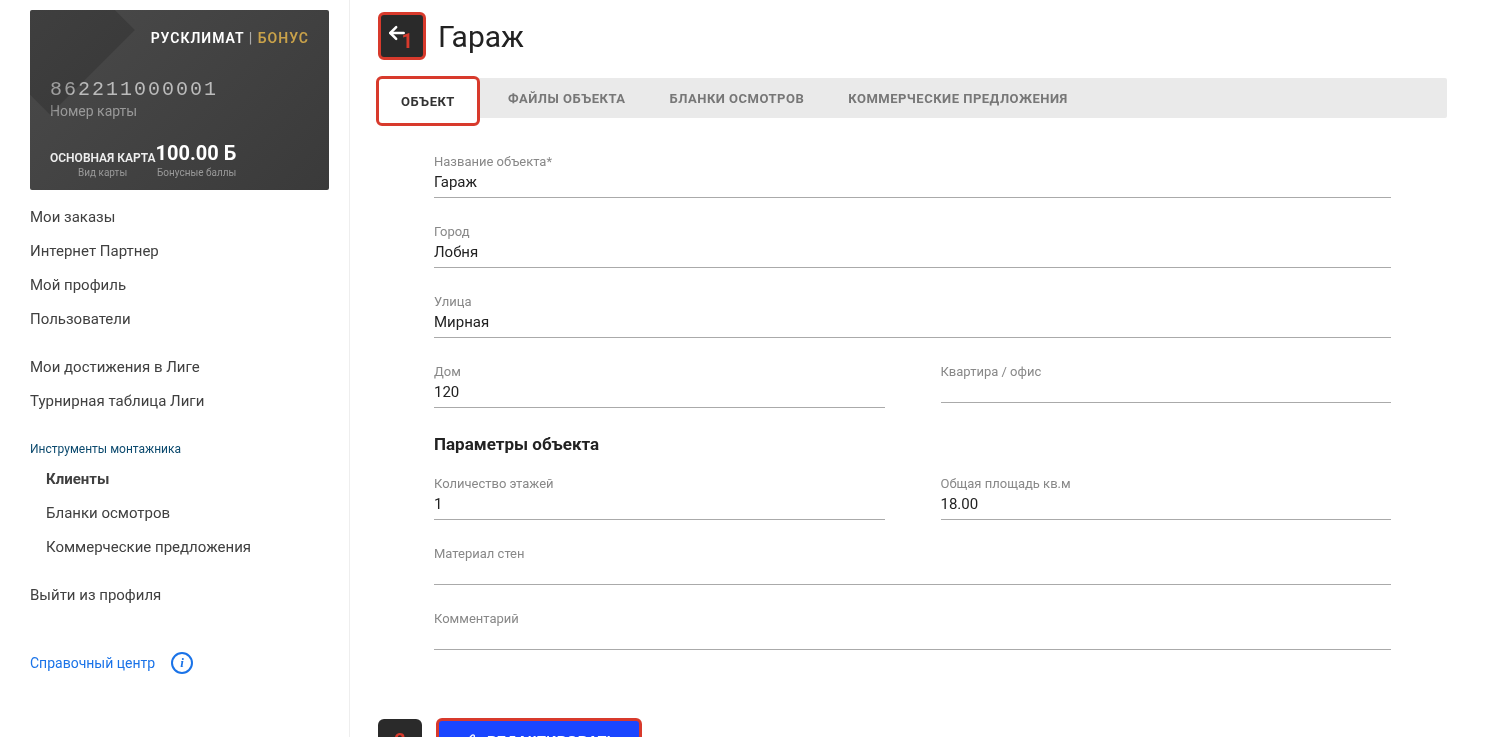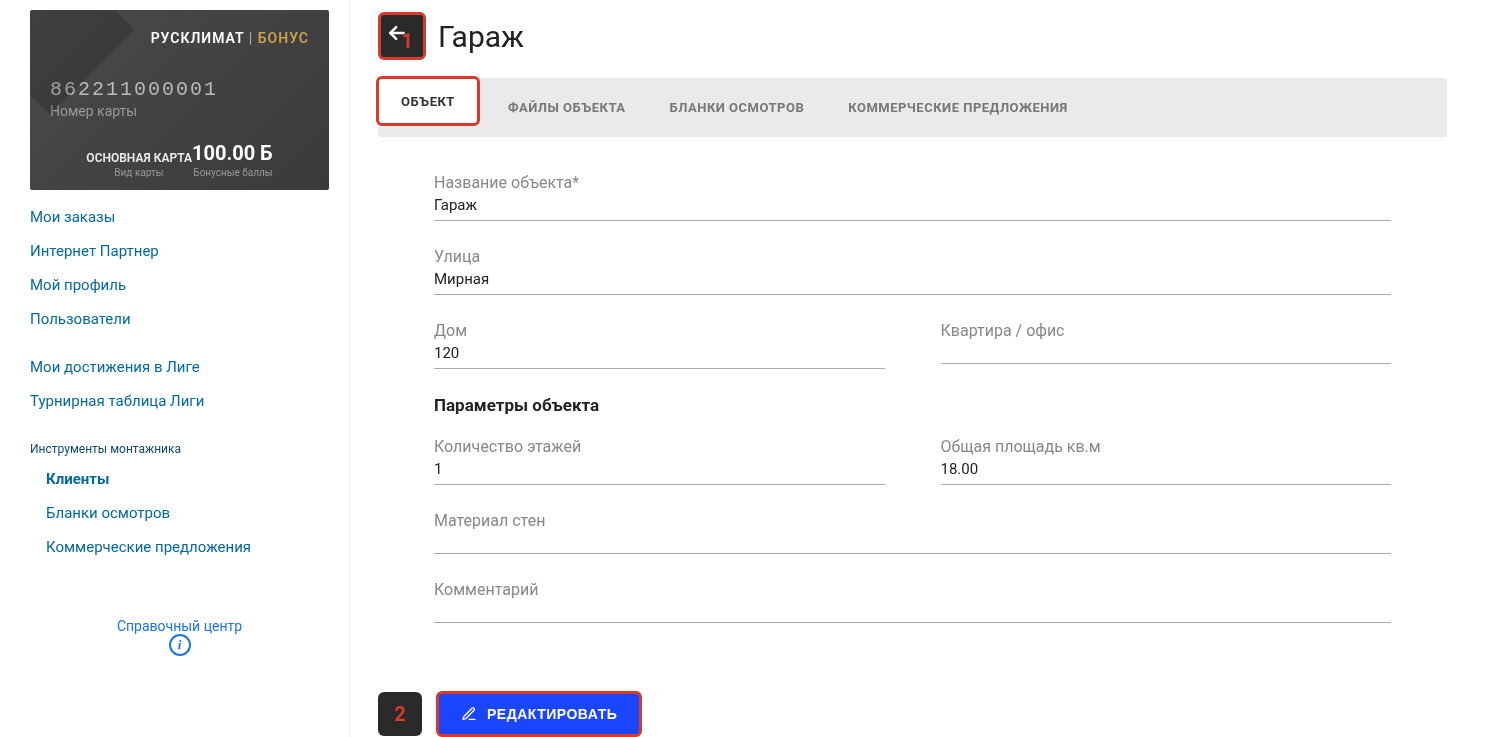--- a/index.html
+++ b/index.html
@@ -47,52 +47,51 @@
   .card-number {
     font-family: "Courier New", monospace;
     font-size: 20px;
     letter-spacing: 2px;
     color: #bbb;
     margin-top: 32px;
   }
   .card-number-label { font-size: 14px; color: #999; margin-top: 2px; }
   .card-bottom {
     display: flex;
-    justify-content: center;
+    justify-content: flex-start;
     align-items: flex-end;
     margin-top: 22px;
   }
   .card-type { font-size: 12px; font-weight: 600; color: #eee; }
   .card-type-label { font-size: 10px; color: #999; margin-top: 2px; padding-left: 28px; }
   .card-balance { font-size: 20px; font-weight: 700; color: #fff; text-align: right; }
   .card-balance-label { font-size: 10px; color: #999; margin-top: 2px; text-align: right; }
 
   .nav-item {
     padding: 8px 0;
     font-size: 15px;
-    color: #0369a1;
+    color: #404040;
     cursor: pointer;
   }
   .nav-item.sub { padding-left: 16px; }
   .nav-item.bold { font-weight: 700; }
   .nav-divider { height: 14px; }
   .nav-section-header {
     padding: 10px 0 6px 0;
     font-size: 12px;
     color: #0c4a6e;
   }
   .help-link {
     display: flex;
     align-items: center;
-    gap: 0;
+    gap: 16px;
     color: #1a73e8;
     font-size: 14px;
     margin-top: 40px;
     cursor: pointer;
-    flex-direction: column;
   }
   .help-icon {
     width: 22px; height: 22px;
     border: 2px solid #1a73e8;
     border-radius: 50%;
     display: inline-flex;
     align-items: center;
     justify-content: center;
     font-family: Georgia, serif;
     font-style: italic;
@@ -130,21 +129,21 @@
     font-weight: 700;
     right: 10px;
     bottom: 4px;
   }
   .page-title { font-size: 30px; font-weight: 400; color: #222; }
 
   .tabs-bar {
     background: #eaeaea;
     display: flex;
     align-items: stretch;
-    height: 59px;
+    height: 40px;
     border-radius: 2px;
   }
   .tab {
     padding: 0 22px;
     display: flex;
     align-items: center;
     font-size: 13px;
     font-weight: 700;
     color: #777;
     letter-spacing: 0.5px;
@@ -164,21 +163,21 @@
     background: #fff;
     padding: 36px 56px 30px 56px;
   }
   .form-row {
     display: flex;
     gap: 56px;
     margin-bottom: 26px;
   }
   .form-col { flex: 1; display: flex; flex-direction: column; }
   .form-label {
-    font-size: 16px;
+    font-size: 13px;
     color: #888;
     margin-bottom: 2px;
   }
   .form-value {
     font-size: 15px;
     color: #222;
     border-bottom: 1px solid #aaa;
     padding: 2px 0 6px 0;
     min-height: 22px;
   }
@@ -256,20 +255,21 @@
   <div class="nav-item">Пользователи</div>
   <div class="nav-divider"></div>
   <div class="nav-item">Мои достижения в Лиге</div>
   <div class="nav-item">Турнирная таблица Лиги</div>
   <div class="nav-divider"></div>
   <div class="nav-section-header">Инструменты монтажника</div>
   <div class="nav-item sub bold">Клиенты</div>
   <div class="nav-item sub">Бланки осмотров</div>
   <div class="nav-item sub">Коммерческие предложения</div>
   <div class="nav-divider"></div>
+  <div class="nav-item">Выйти из профиля</div>
 
   <div class="help-link">
     <span>Справочный центр</span>
     <span class="help-icon">i</span>
   </div>
 </aside>
 
 <main class="main">
 
   <div class="title-row">
@@ -294,20 +294,26 @@
 
   <div class="form-area">
 
     <div class="form-row">
       <div class="form-col">
         <div class="form-label">Название объекта*</div>
         <div class="form-value">Гараж</div>
       </div>
     </div>
 
+    <div class="form-row">
+      <div class="form-col">
+        <div class="form-label">Город</div>
+        <div class="form-value">Лобня</div>
+      </div>
+    </div>
 
     <div class="form-row">
       <div class="form-col">
         <div class="form-label">Улица</div>
         <div class="form-value">Мирная</div>
       </div>
     </div>
 
     <div class="form-row">
       <div class="form-col">

